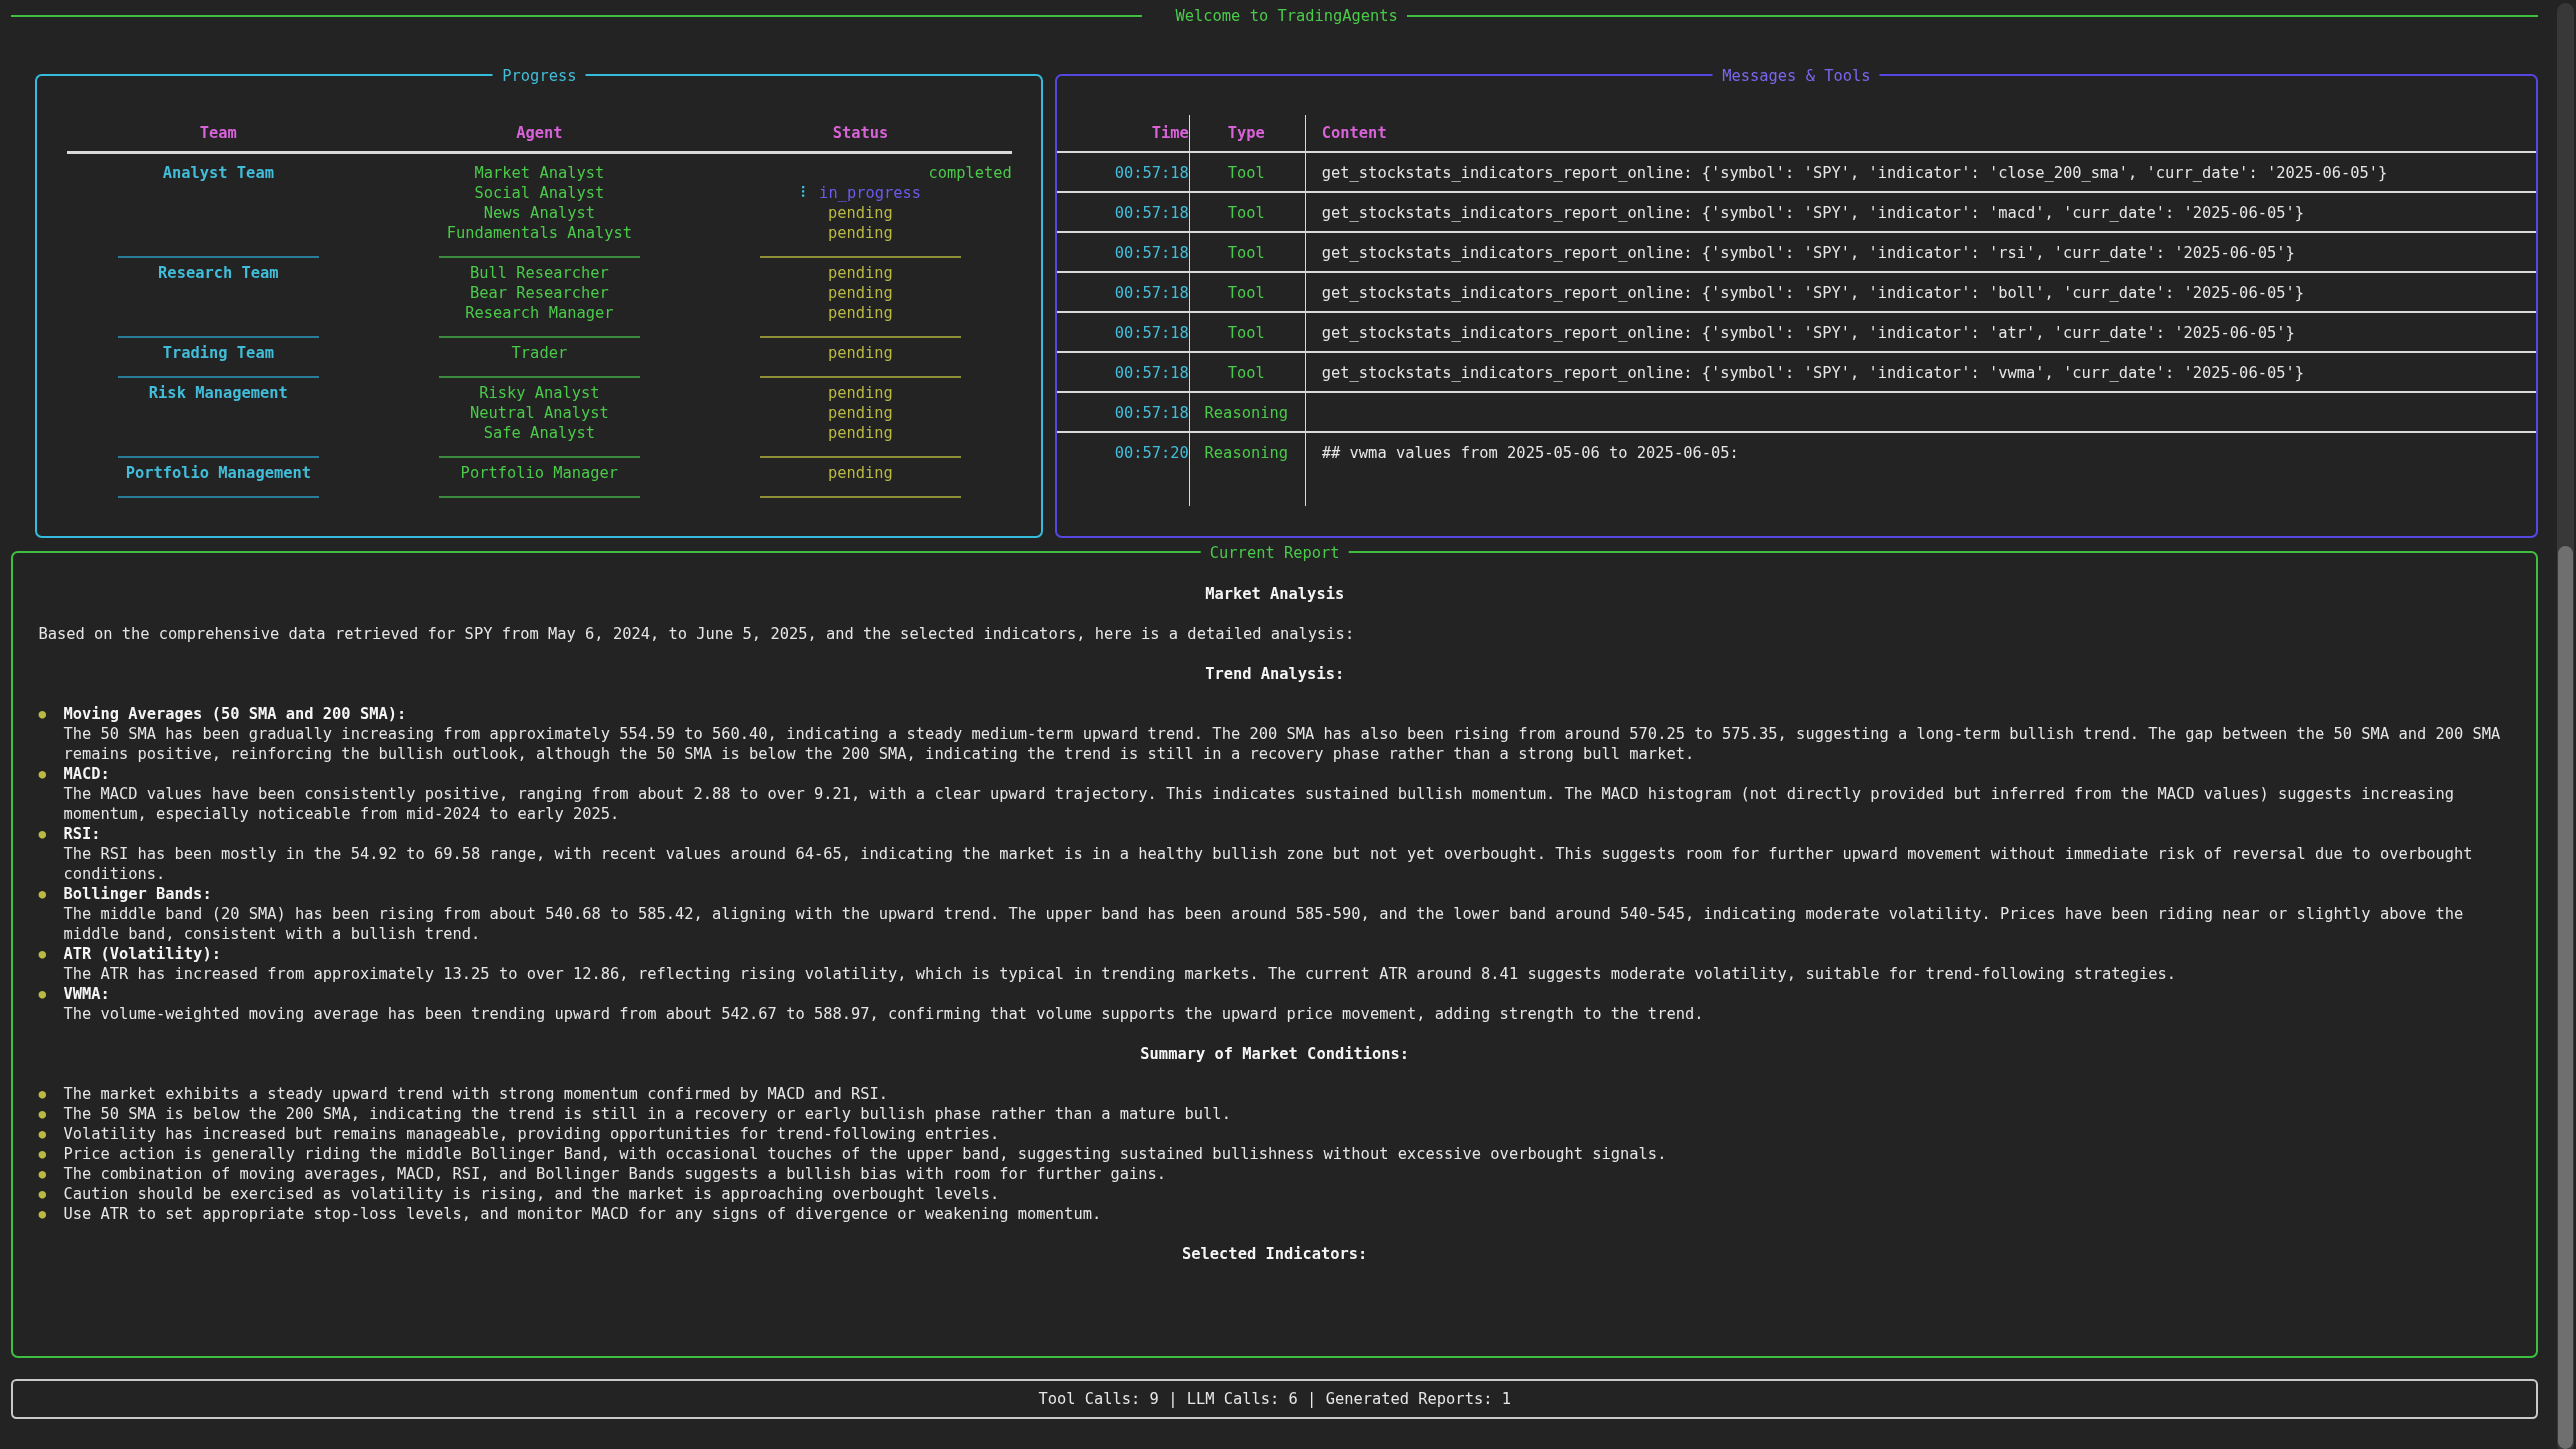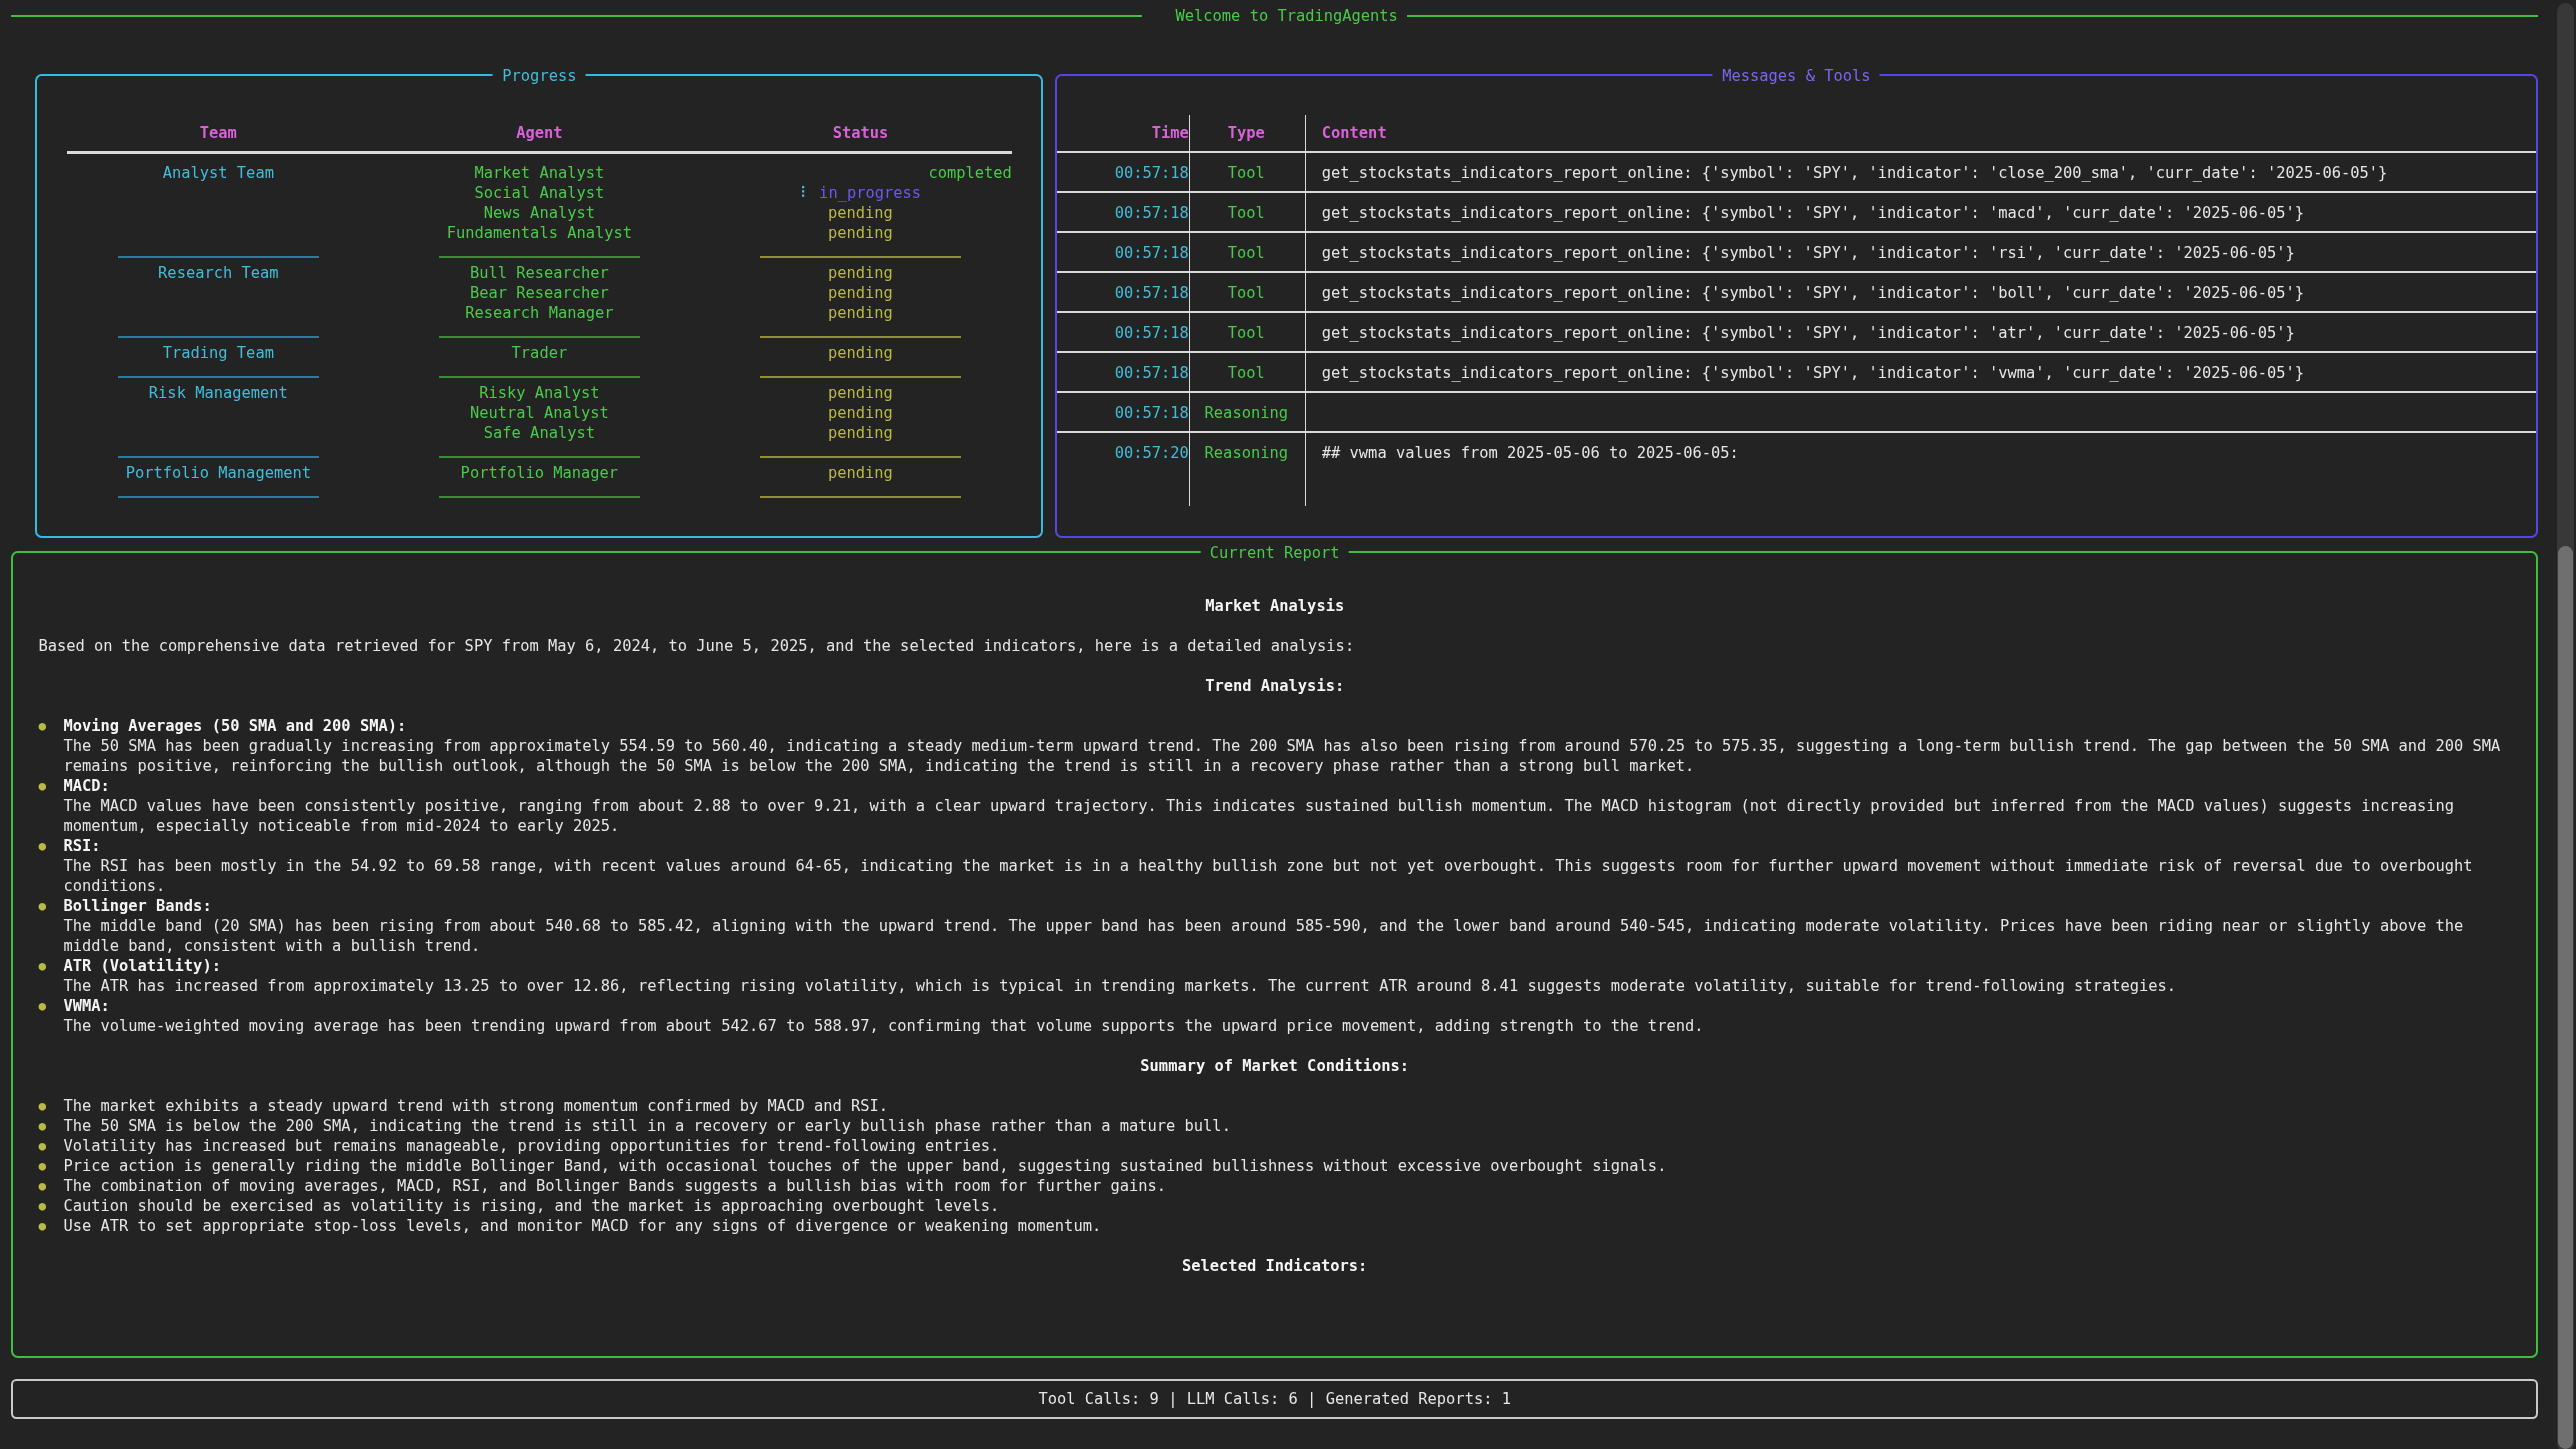--- a/index.html
+++ b/index.html
@@ -39,21 +39,21 @@
   .messages-panel{flex:1;border:2px solid var(--violet);}
   .messages-panel .panel-title{color:var(--violet-text);}
   .report-panel{border:2px solid var(--green);height:807px;margin-top:13.4px;}
   .report-panel .panel-title{color:var(--green-text);}
   
   .progress-table{padding:47px 29.5px 0;}
   .p-row{display:grid;grid-template-columns:1fr 1.12fr 1fr;height:20px;align-items:center;text-align:center;}
   .p-head{color:var(--magenta);font-weight:bold;}
   .rule-heavy{height:20px;padding-top:8.7px;}
   .rule-heavy .ln{height:2.7px;background:var(--rule);}
-  .cell-team{color:var(--cyan-text);}
+  .cell-team{color:var(--cyan-text);font-weight:bold;}
   .cell-agent{color:var(--green-text);}
   .cell-status.completed{color:var(--green-text);text-align:right;}
   .cell-status.pending{color:var(--yellow);}
   .cell-status.in_progress{color:var(--inprogress);}
   .cell-status .spin{color:var(--cyan-text);margin-right:8px;}
   .p-divider .ln{height:2px;width:201px;margin:9.4px auto 0;}
   .p-divider .ln.t{background:var(--dim-cyan);}
   .p-divider .ln.a{background:var(--dim-green);}
   .p-divider .ln.s{background:var(--dim-yellow);}
   
@@ -64,21 +64,21 @@
   .m-row .c-type{text-align:center;color:var(--green-text);height:20px;}
   .m-row .c-content{padding-left:18px;padding-right:13.4px;color:var(--fg);}
   .m-head .c-time,.m-head .c-type{color:var(--magenta);font-weight:bold;}
   .m-head .c-content{color:var(--magenta);font-weight:bold;}
   .m-rule{height:20px;padding-top:8.7px;}
   .m-rule .ln{height:2px;background:var(--rule);}
   .m-line{height:20px;white-space:nowrap;overflow:hidden;}
   
   .report-body{padding:31px 25px 0;}
   .r-heading{text-align:center;font-weight:bold;color:var(--fg-bold);margin:20px 0;}
-  .r-heading.first{margin-top:12px;}
+  .r-heading.first{margin-top:0;}
   .r-intro{color:var(--fg);}
   .r-list{list-style:none;}
   .r-item{display:flex;}
   .r-item .mark{flex:none;width:25px;color:var(--yellow);font-size:12.7px;}
   .r-item .body{flex:1;color:var(--fg);}
   .r-item .body b{color:var(--fg-bold);}
   
   .status-bar{
     margin-top:21px;height:40px;border:2px solid var(--bar-border);border-radius:5.4px;
     display:flex;align-items:center;justify-content:center;color:var(--fg);

